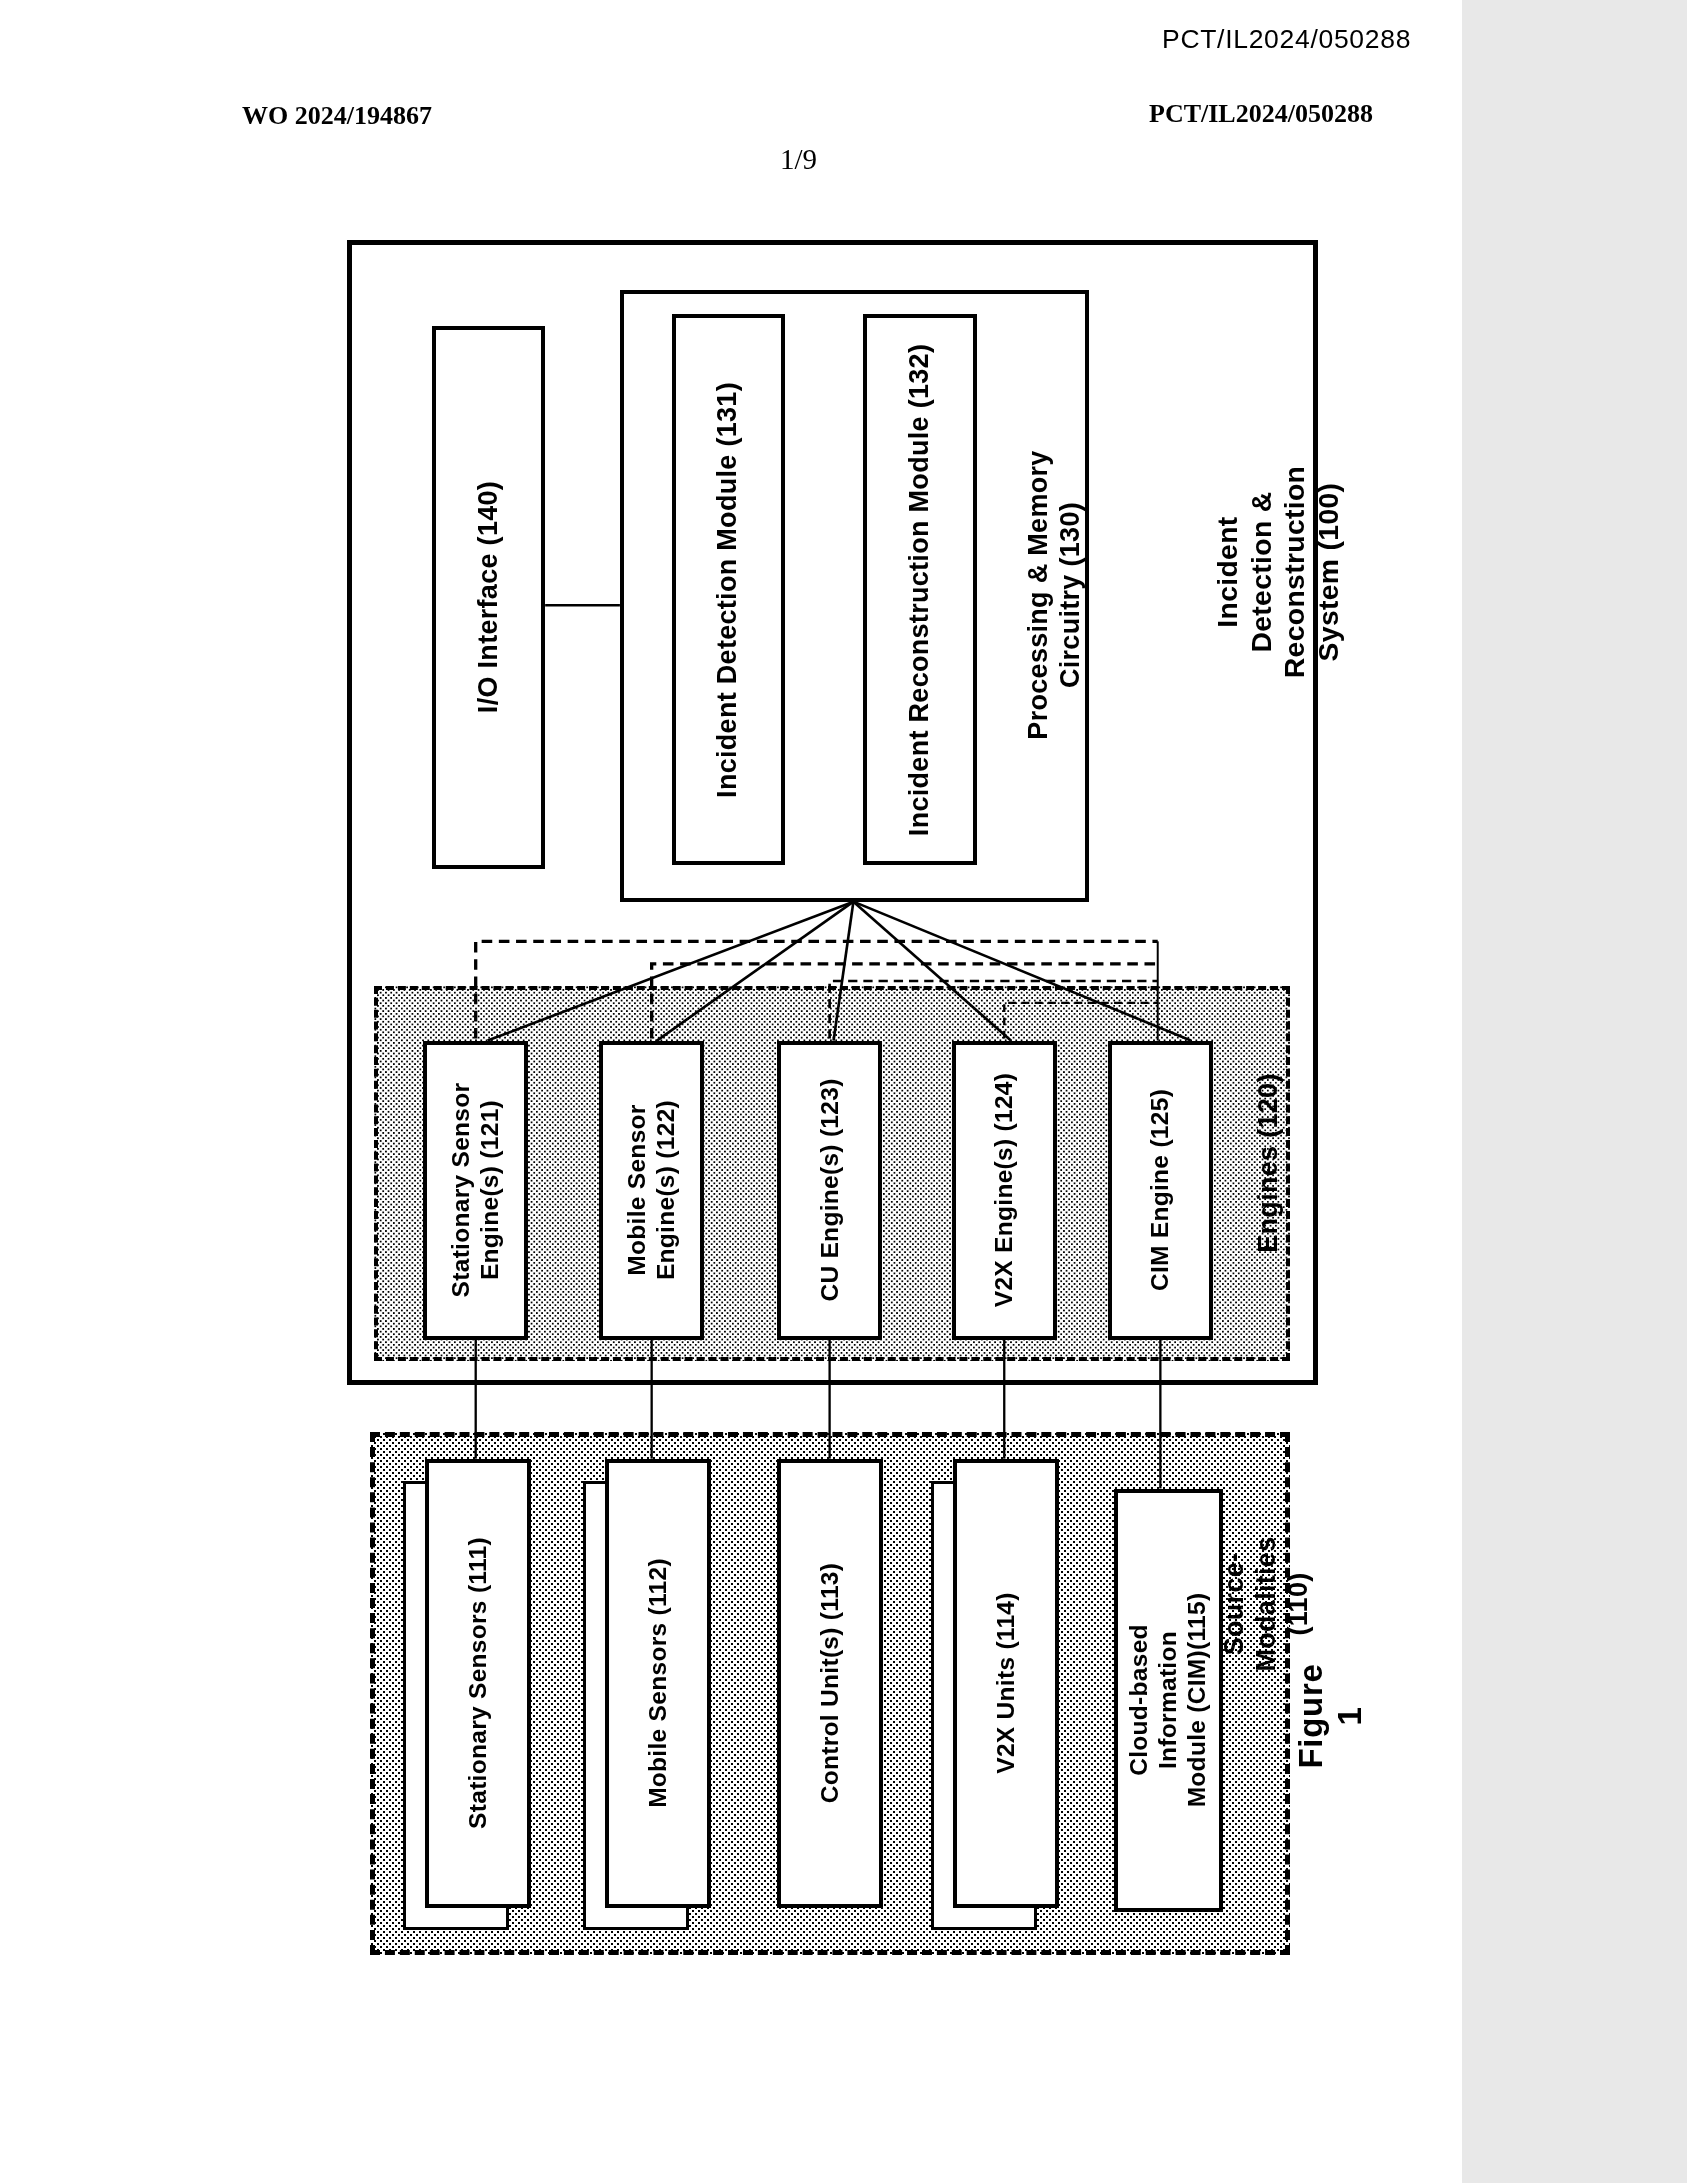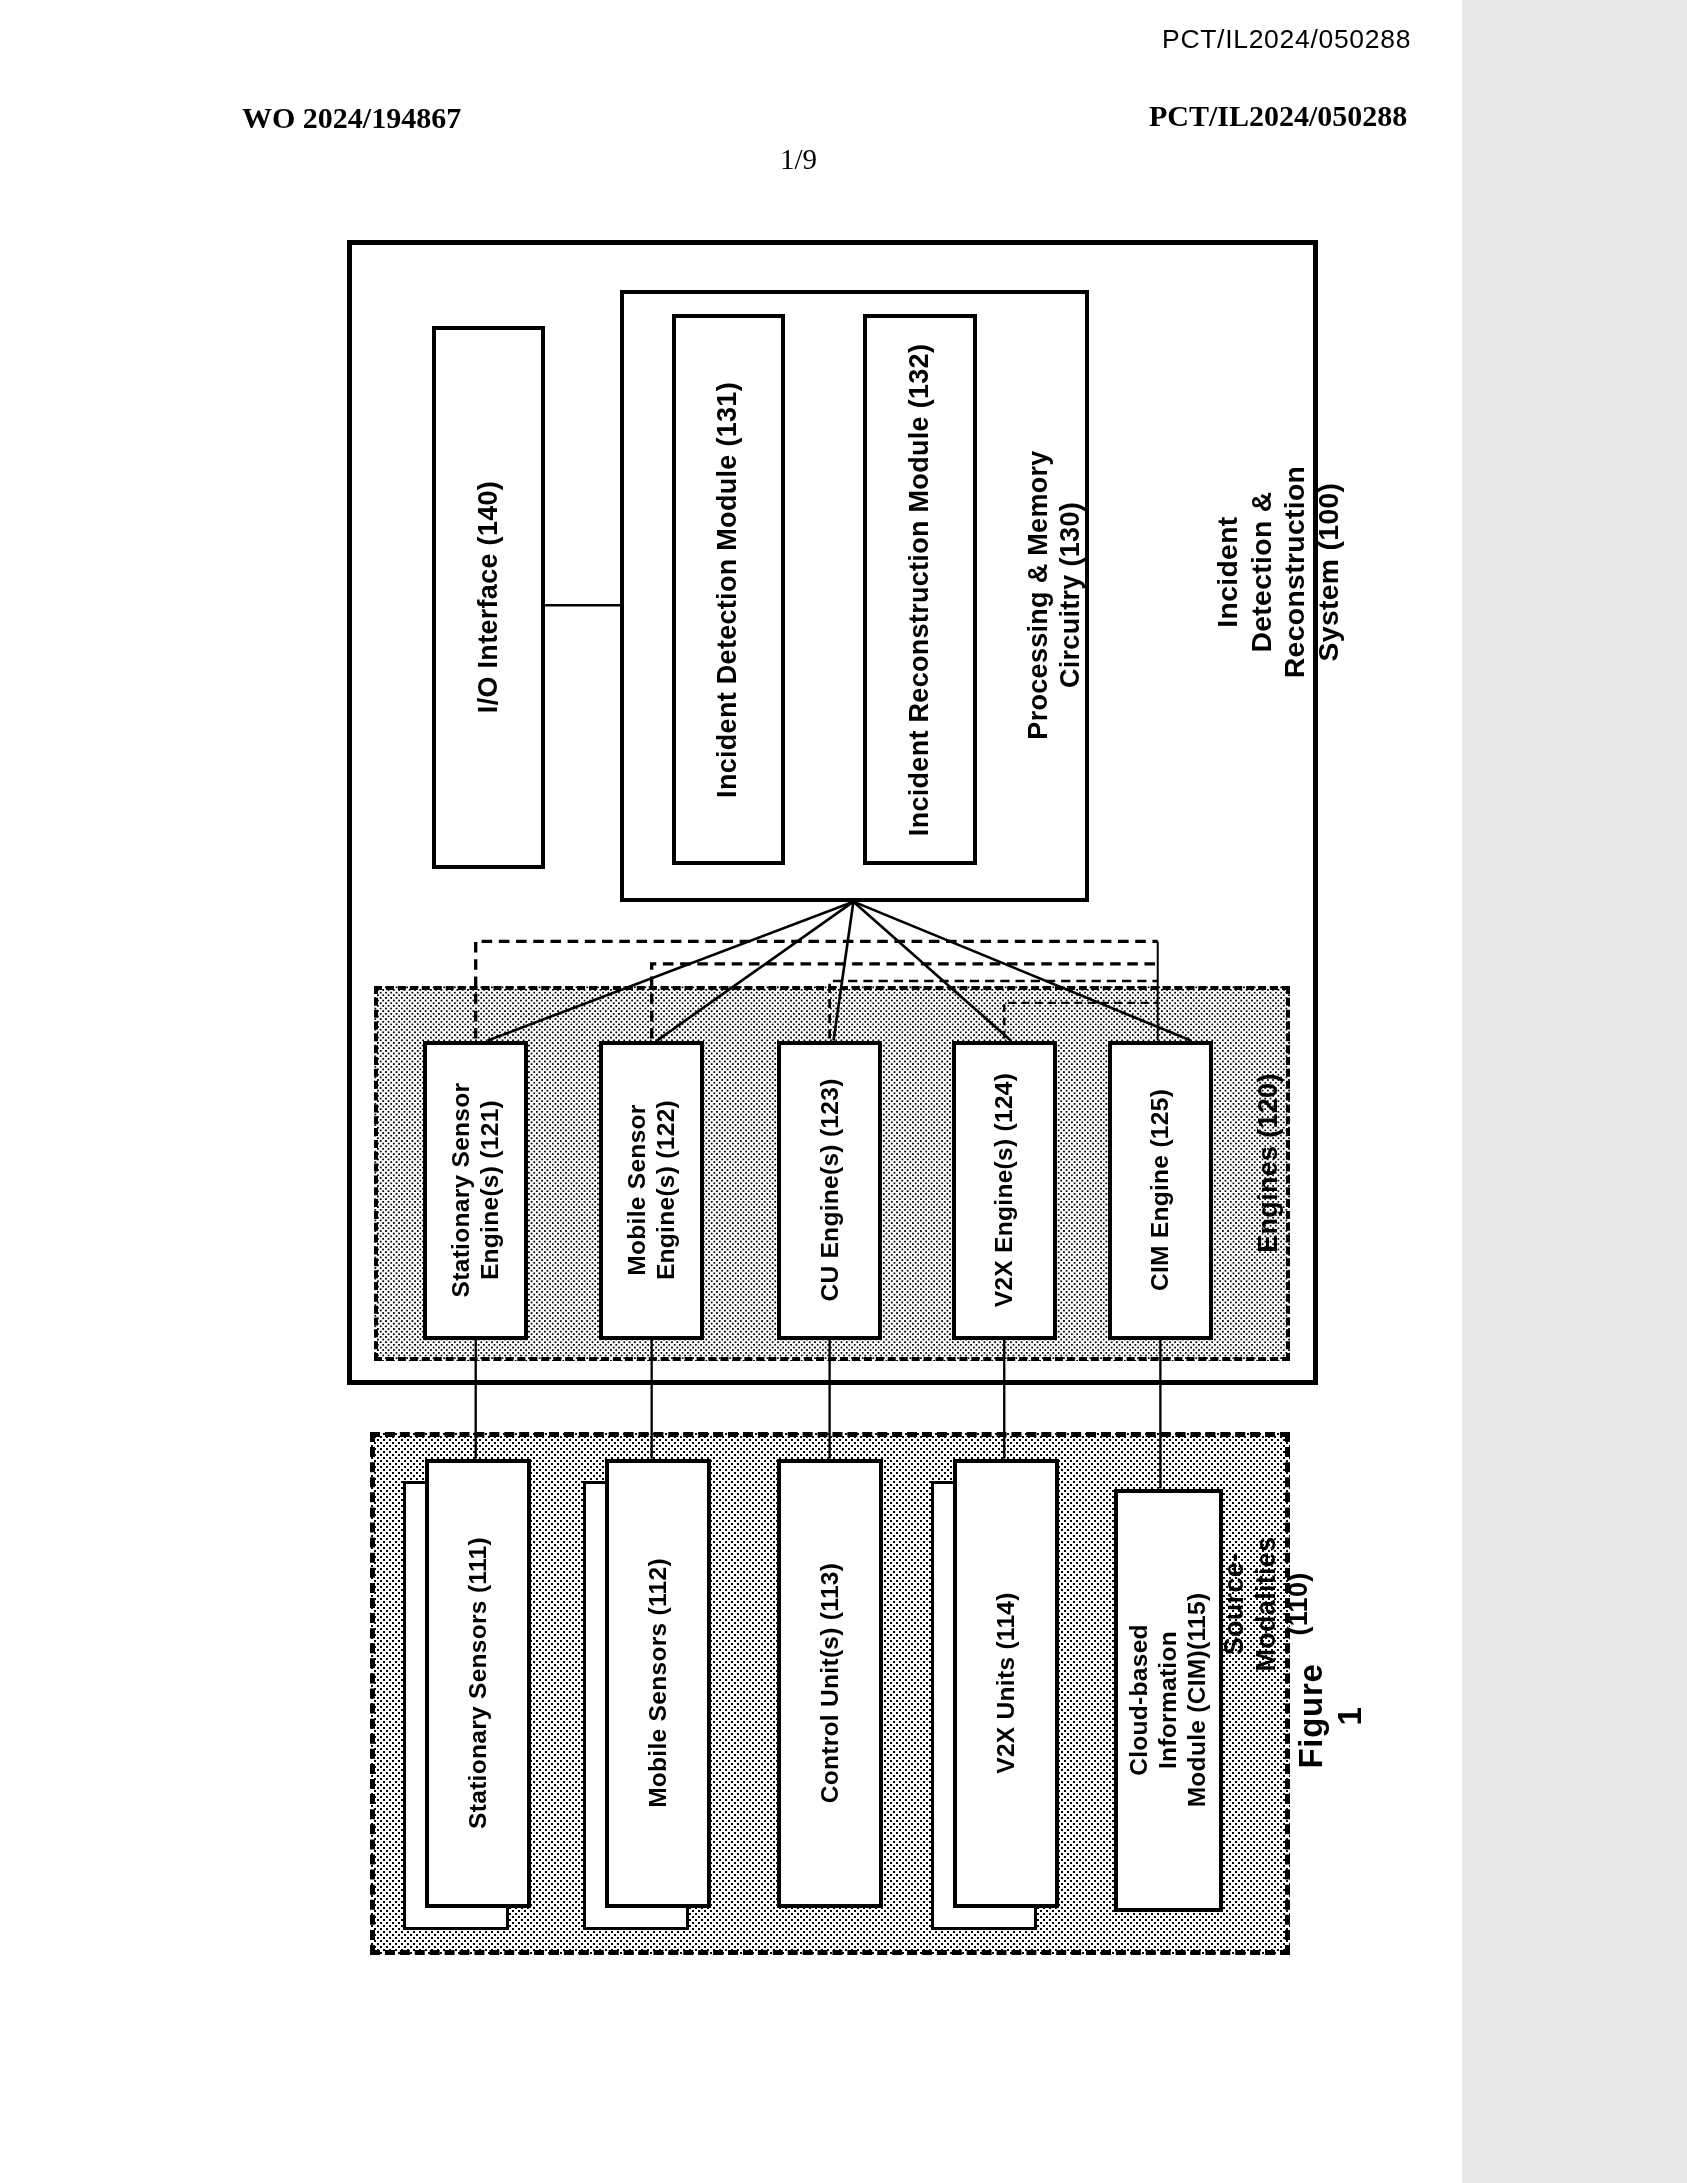--- a/index.html
+++ b/index.html
@@ -7,21 +7,21 @@
     position:relative;
     width:1462px;height:2183px;
     background:#ffffff;
     font-family:"Liberation Sans", sans-serif;
     color:#000;
     overflow:hidden;
   }
   .abs{position:absolute;}
   
   .hdr-sans{font-family:"Liberation Sans",sans-serif;font-size:26.5px;font-weight:400;letter-spacing:0.7px;white-space:nowrap;}
-  .hdr-serif{font-family:"Liberation Serif",serif;font-size:30px;font-weight:700;white-space:nowrap;}
+  .hdr-serif{font-family:"Liberation Serif",serif;font-size:26px;font-weight:700;white-space:nowrap;}
   .pagenum{font-family:"Liberation Serif",serif;font-size:29px;font-weight:400;white-space:nowrap;}
   
   .box{position:absolute;background:#ffffff;border:4px solid #000;box-sizing:border-box;}
   .b7{border-width:4.6px;}
   .b5{border-width:3.3px;}
   .outer-box{position:absolute;border:5.3px solid #000;box-sizing:border-box;background:transparent;}
   .hatch{
     position:absolute;box-sizing:border-box;
     border:4.6px dashed #000;
     background-color:#fff;

